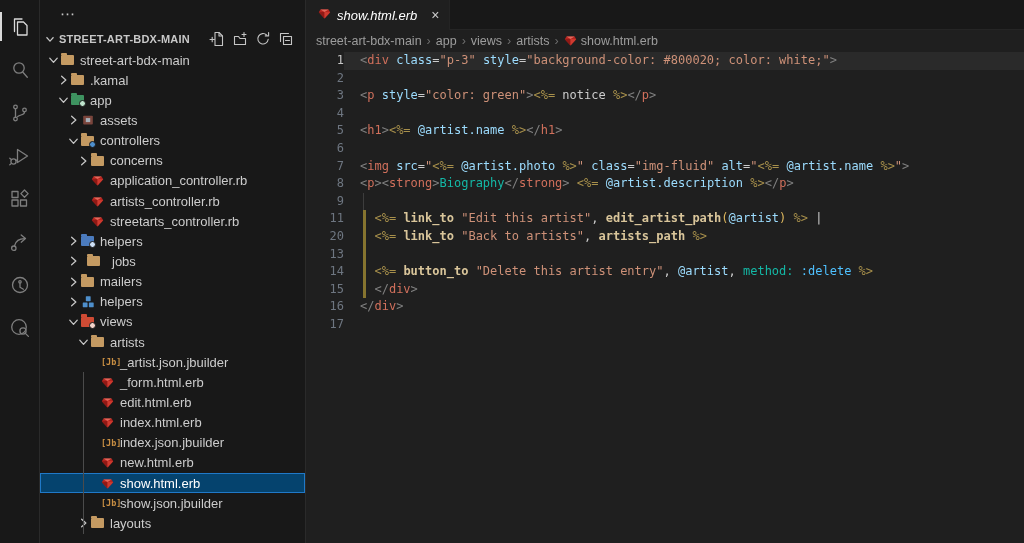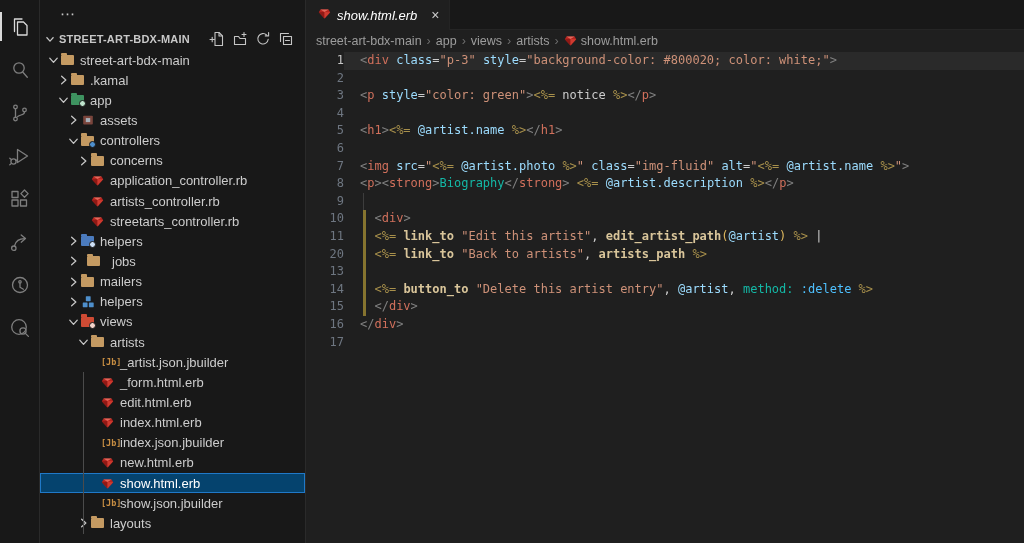--- a/index.html
+++ b/index.html
@@ -561,24 +561,20 @@
         </div>
         <div class="cl">
           <span class="ln">8</span>
           <span class="ct"><span class="tk-punct">&lt;</span><span class="tk-tag">p</span><span class="tk-punct">&gt;&lt;</span><span class="tk-tag">strong</span><span class="tk-punct">&gt;</span><span class="tk-kw">Biography</span><span class="tk-punct">&lt;/</span><span class="tk-tag">strong</span><span class="tk-punct">&gt;</span><span class="tk-plain"> </span><span class="tk-erb">&lt;%=</span><span class="tk-plain"> </span><span class="tk-var">@artist.description</span><span class="tk-plain"> </span><span class="tk-erb">%&gt;</span><span class="tk-punct">&lt;/</span><span class="tk-tag">p</span><span class="tk-punct">&gt;</span></span>
         </div>
         <div class="cl">
           <span class="ln">9</span>
           <span class="ct"><span class="guide"></span></span>
         </div>
         <div class="cl">
-          <span class="ln">10</span>
-          <span class="ct"><span class="guide gold"></span><span class="tk-plain">  </span><span class="tk-punct">&lt;</span><span class="tk-tag">div</span><span class="tk-punct">&gt;</span></span>
-        </div>
-        <div class="cl">
           <span class="ln">11</span>
           <span class="ct"><span class="guide gold"></span><span class="tk-plain">  </span><span class="tk-erb">&lt;%=</span><span class="tk-plain"> </span><span class="tk-fn">link_to</span><span class="tk-plain"> </span><span class="tk-str">"Edit this artist"</span><span class="tk-plain">, </span><span class="tk-fn">edit_artist_path</span><span class="tk-paren">(</span><span class="tk-var">@artist</span><span class="tk-paren">)</span><span class="tk-plain"> </span><span class="tk-erb">%&gt;</span><span class="tk-plain"> |</span></span>
         </div>
         <div class="cl">
           <span class="ln">20</span>
           <span class="ct"><span class="guide gold"></span><span class="tk-plain">  </span><span class="tk-erb">&lt;%=</span><span class="tk-plain"> </span><span class="tk-fn">link_to</span><span class="tk-plain"> </span><span class="tk-str">"Back to artists"</span><span class="tk-plain">, </span><span class="tk-fn">artists_path</span><span class="tk-plain"> </span><span class="tk-erb">%&gt;</span></span>
         </div>
         <div class="cl">
           <span class="ln">13</span>
           <span class="ct"><span class="guide gold"></span></span>

